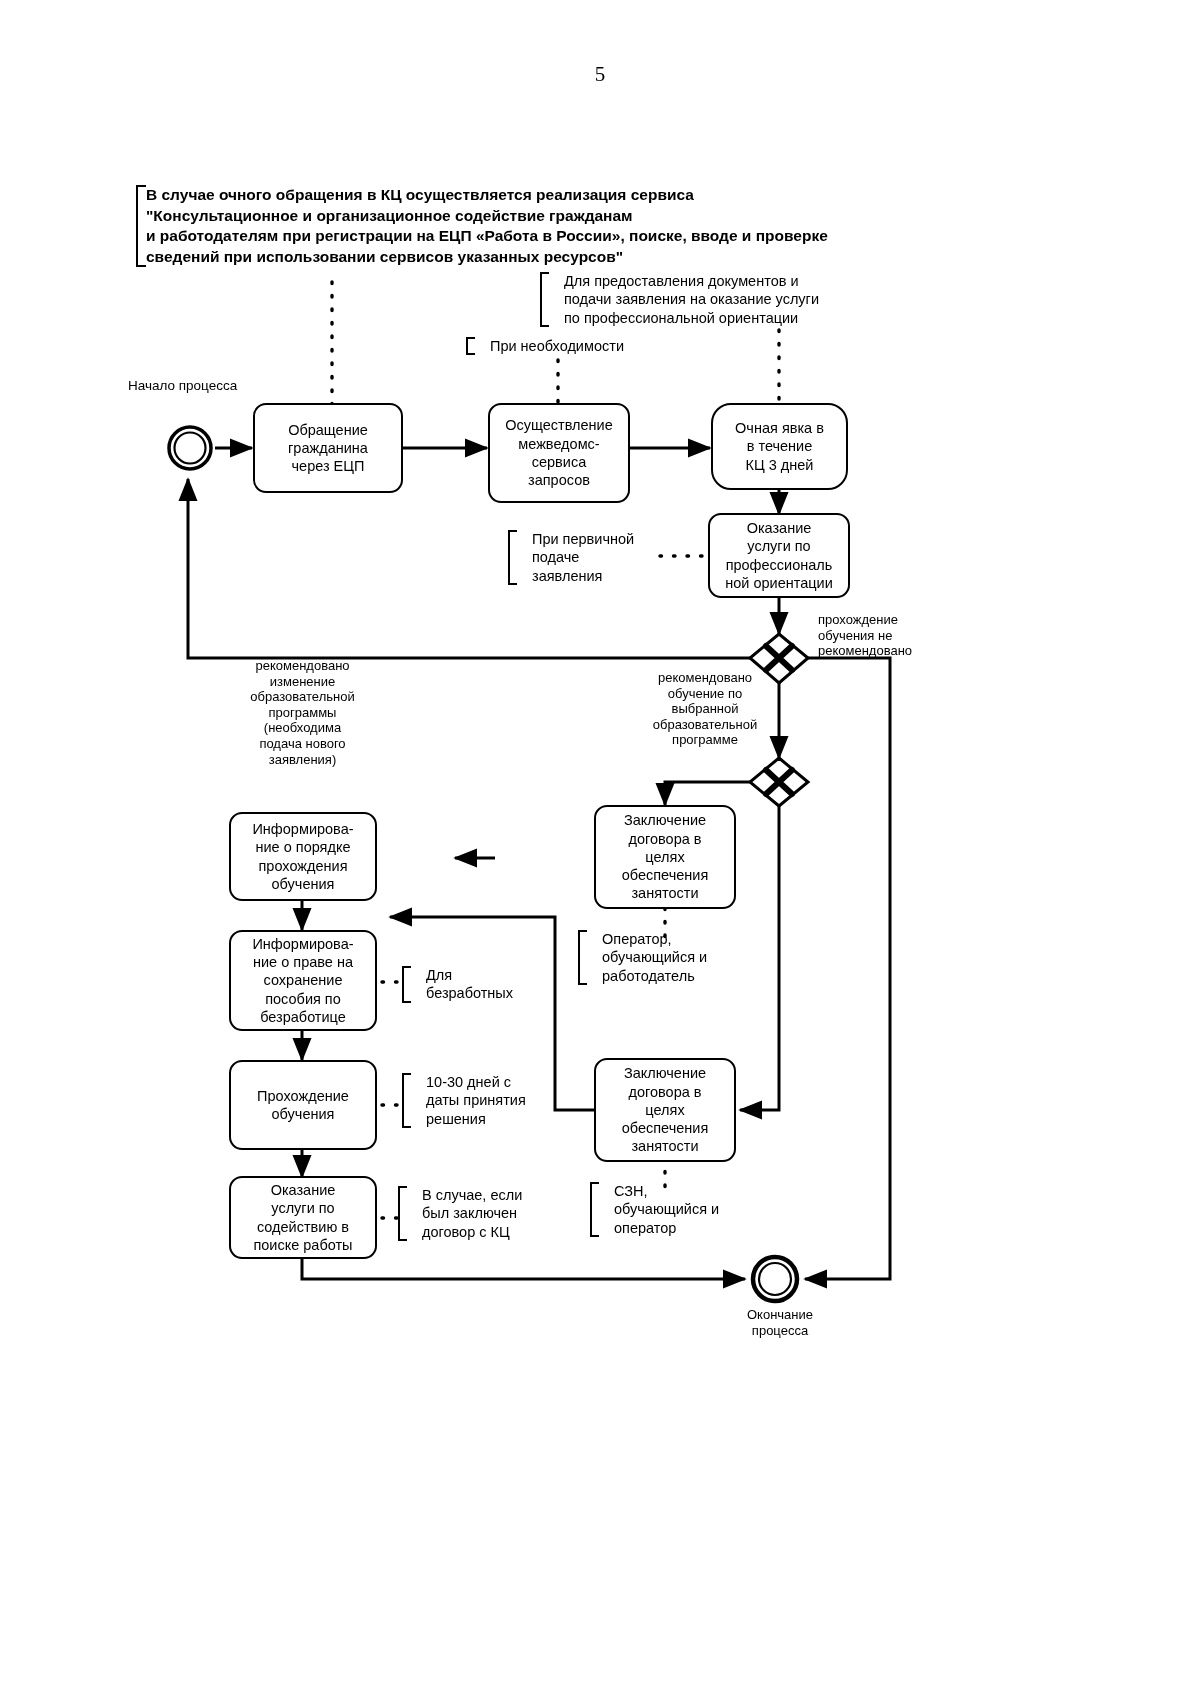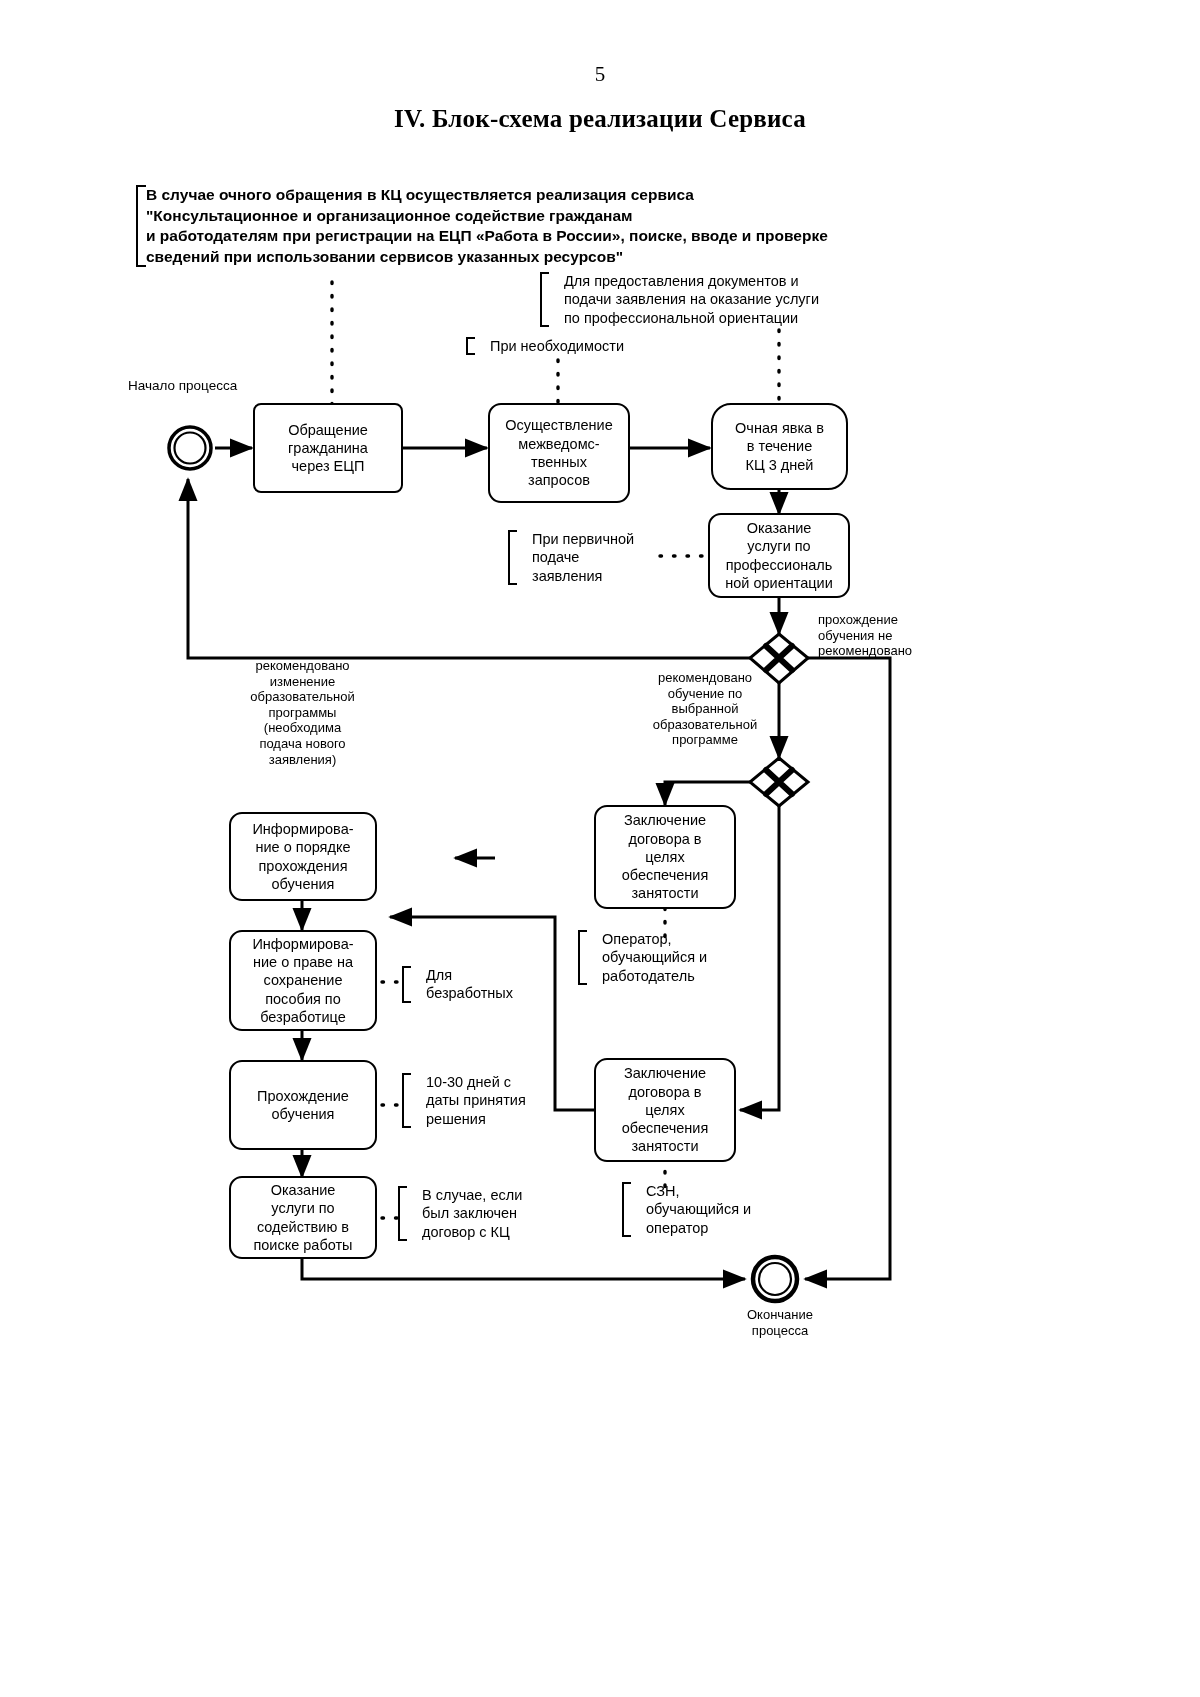--- a/index.html
+++ b/index.html
@@ -49,21 +49,20 @@
     border:2.5px solid #000;border-right:none;box-sizing:border-box;
   }
   .label{position:absolute;font-size:13.5px;line-height:1.2;white-space:pre-line;}
 </style>
 </head>
 <body>
 
 <div class="page">
 
   <div class="pageno">5</div>
-  <div class="doctitle">IV. Блок-схема реализации Сервиса</div>
 
   <svg class="wires" viewBox="0 0 1200 1697">
     <defs>
       <marker id="ah" markerWidth="9" markerHeight="9" refX="7.4" refY="3.2" orient="auto" markerUnits="strokeWidth">
         <path d="M0,0 L8,3.2 L0,6.4 z" fill="#000"></path>
       </marker>
     </defs>
     <g stroke="#000" stroke-width="3" fill="none">
 
       <line x1="215" y1="448" x2="252" y2="448" marker-end="url(#ah)"></line>
@@ -157,21 +156,21 @@
 безработных</div>
 
   <div class="note" style="left:402px;top:1073px;width:130px;">10-30 дней с
 даты принятия
 решения</div>
 
   <div class="note" style="left:398px;top:1186px;width:140px;">В случае, если
 был заключен
 договор с КЦ</div>
 
-  <div class="note" style="left:590px;top:1182px;width:160px;margin-left:32px;">СЗН,
+  <div class="note" style="left:590px;top:1182px;width:160px;">СЗН,
 обучающийся и
 оператор</div>
 
   <div class="label" style="left:128px;top:378px;width:170px;">Начало процесса</div>
 
   <div class="freetext" style="left:690px;top:1307px;width:180px;">Окончание
 процесса</div>
 
   <div class="freetext" style="left:818px;top:612px;width:135px;text-align:left;">прохождение
 обучения не
@@ -184,27 +183,27 @@
 программе</div>
 
   <div class="freetext" style="left:205px;top:658px;width:195px;">рекомендовано
 изменение
 образовательной
 программы
 (необходима
 подача нового
 заявления)</div>
 
-  <div class="box" style="left:253px;top:403px;width:150px;height:90px;border-radius:8px;">Обращение
+  <div class="box" style="left:253px;top:403px;width:150px;height:90px;">Обращение
 гражданина
 через ЕЦП</div>
 
   <div class="box" style="left:488px;top:403px;width:142px;height:100px;">Осуществление
 межведомс-
-твенных
+сервиса
 запросов</div>
 
   <div class="box" style="left:711px;top:403px;width:137px;height:87px;border-radius:20px;">Очная явка в
 в течение
 КЦ 3 дней</div>
 
   <div class="box" style="left:708px;top:513px;width:142px;height:85px;">Оказание
 услуги по
 профессиональ
 ной ориентации</div>

